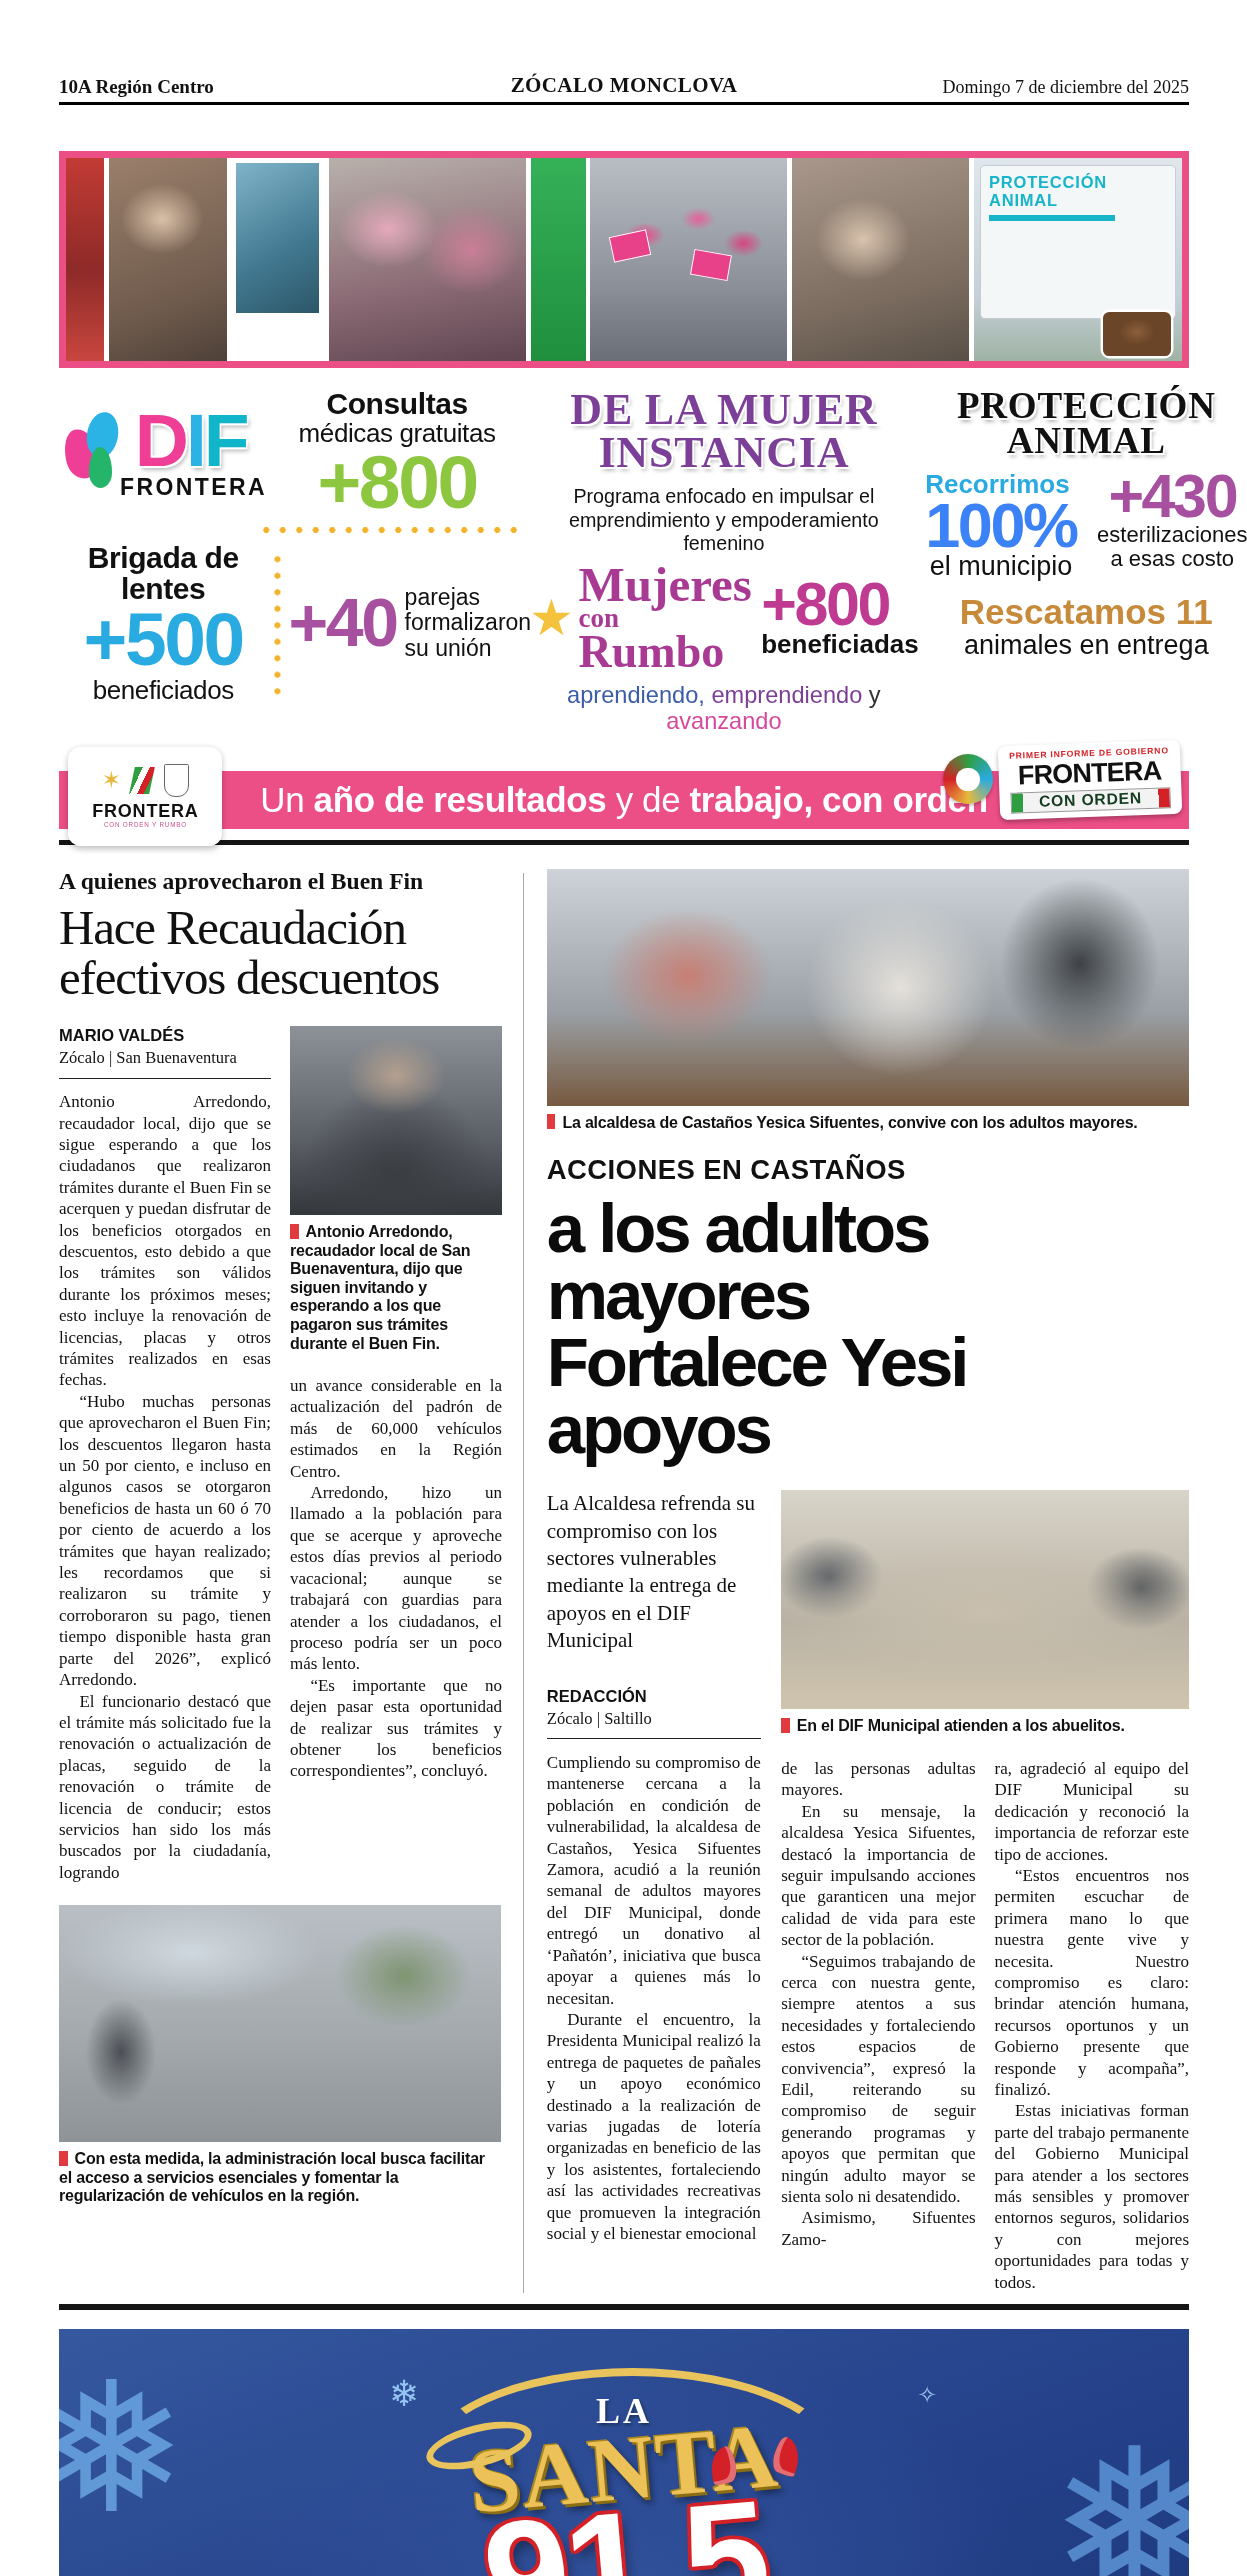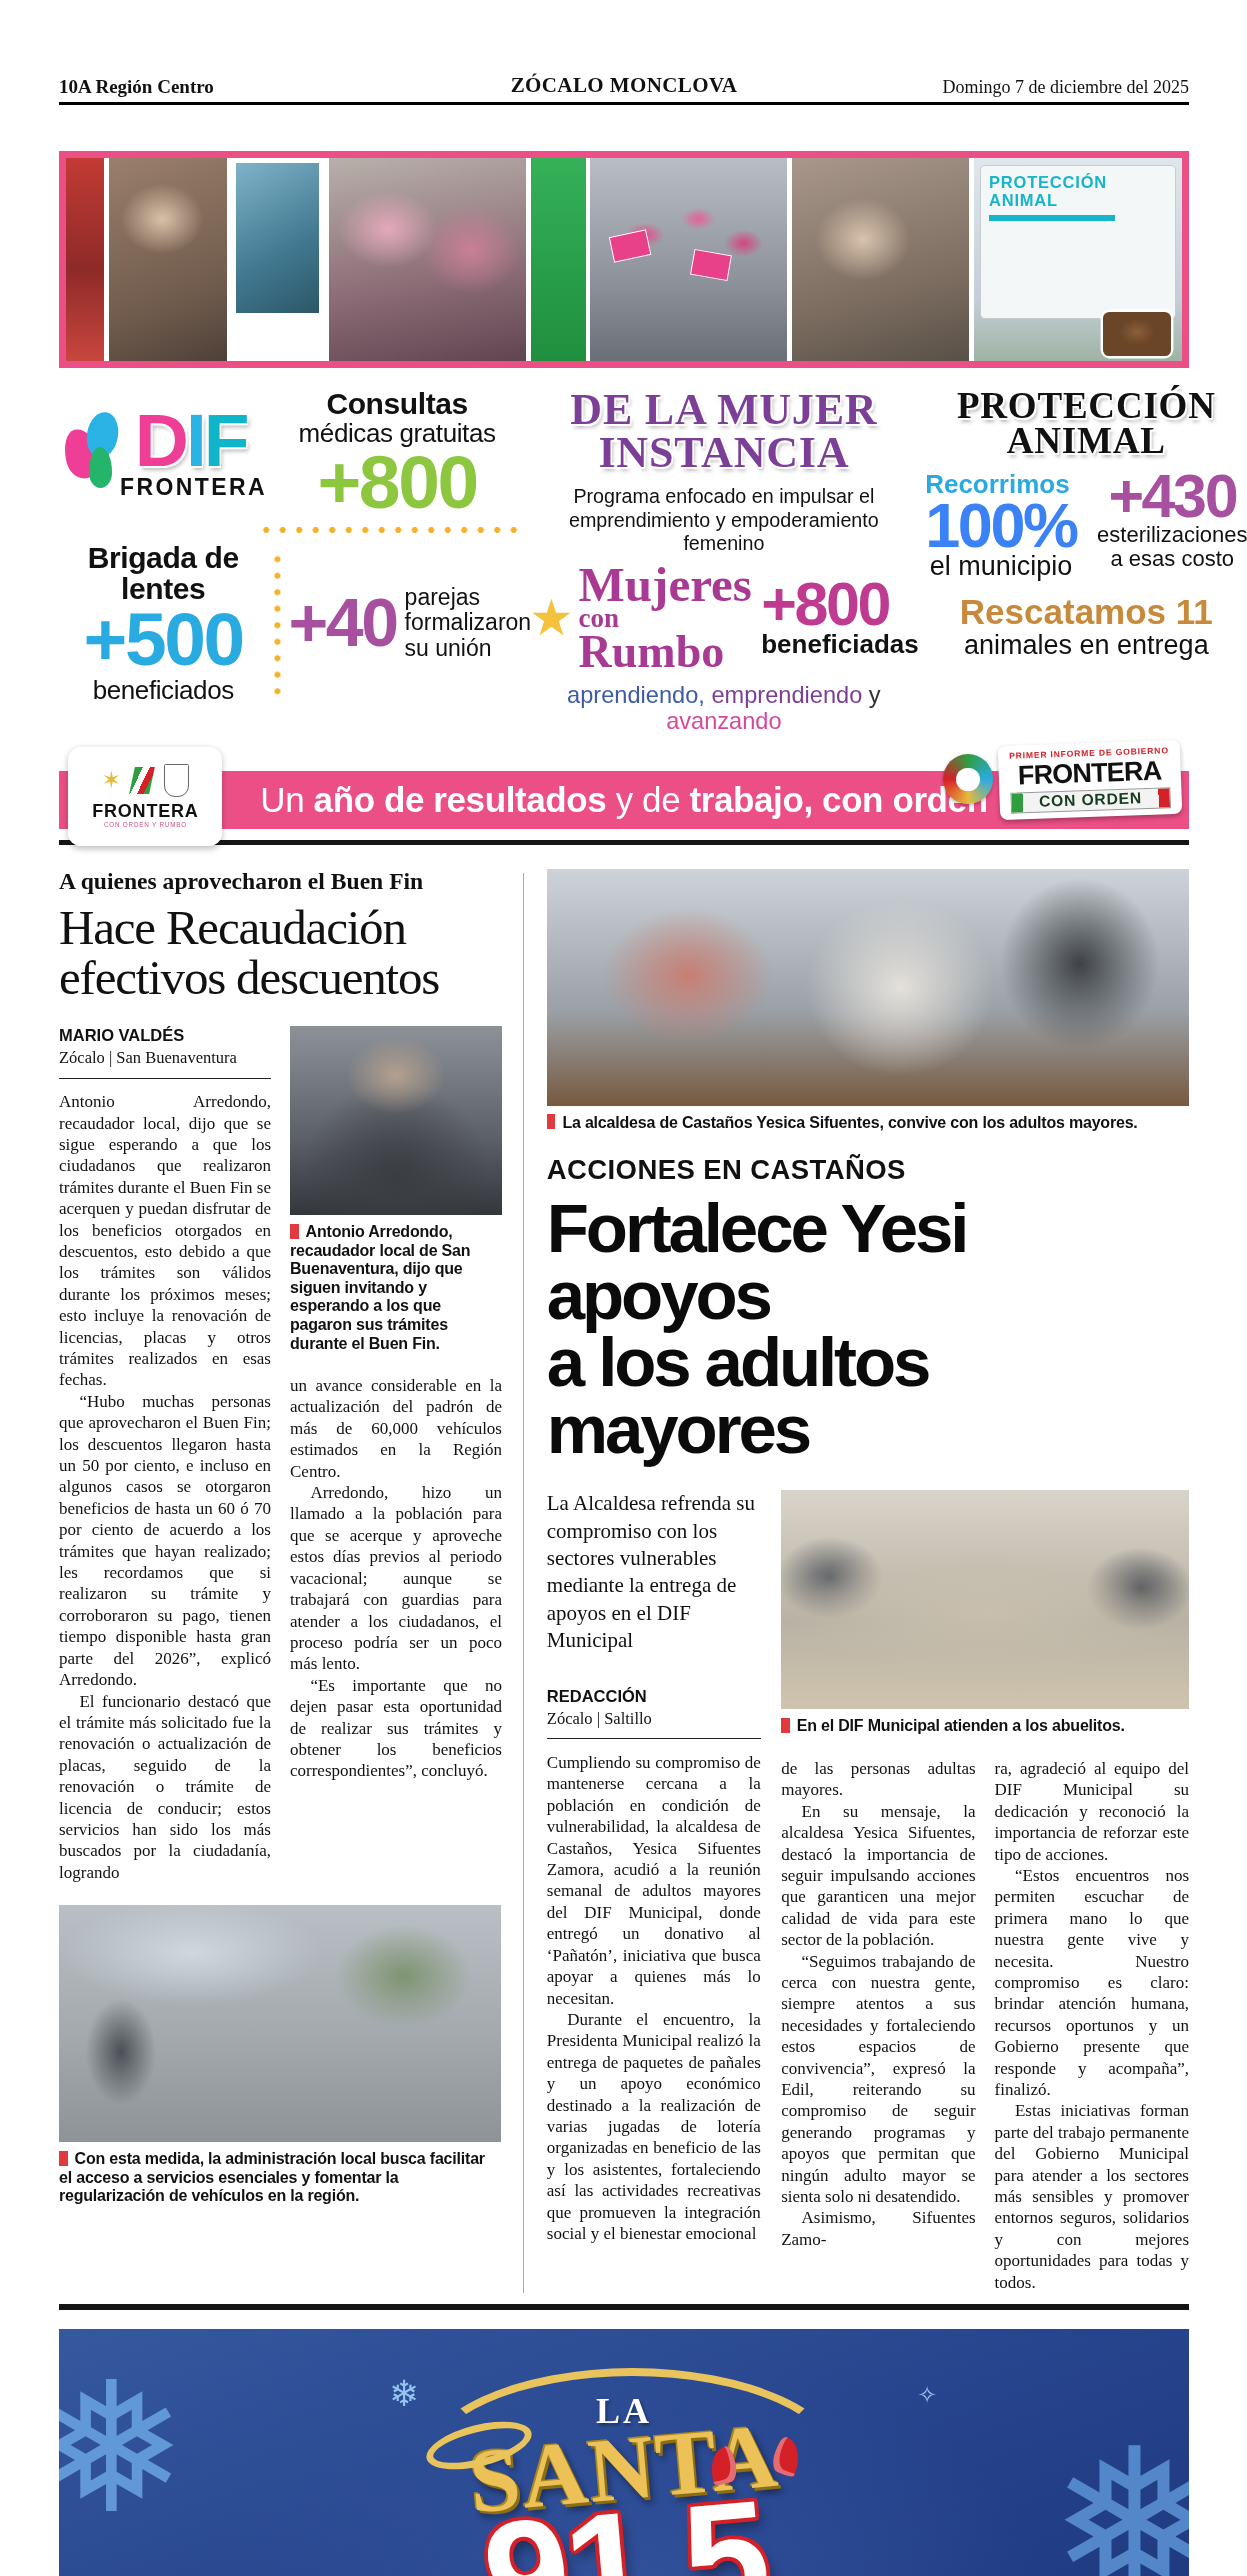--- a/index.html
+++ b/index.html
@@ -343,22 +343,22 @@
       <p class="caption"><span class="capb"></span><span>Con esta medida, la administración local busca facilitar el acceso a servicios esenciales y fomentar la regularización de vehículos en la región.</span></p>
     </article>
 
     <div class="divider"></div>
 
     <article class="art2">
       <div class="photo ph-a2a"></div>
       <p class="caption"><span class="capb"></span><span>La alcaldesa de Castaños Yesica Sifuentes, convive con los adultos mayores.</span></p>
       <div class="kicker2">ACCIONES EN CASTAÑOS</div>
       <h1 class="headline2" style="margin:12.6px 0 0;">
+        <span style="display:block;">a los adultos mayores</span>
         <span style="display:block;">Fortalece Yesi apoyos</span>
-        <span style="display:block;">a los adultos mayores</span>
       </h1>
       <div class="art2mid">
         <div class="deckcol">
           <div class="deck">La Alcaldesa refrenda su compromiso con los sectores vulnerables mediante la entrega de apoyos en el DIF Municipal</div>
           <div class="a2by">
             <div class="byname">REDACCIÓN</div>
             <div class="byplace">Zócalo | Saltillo</div>
           </div>
           <p class="bp bodyA">Cumpliendo su compromiso de mantenerse cercana a la población en condición de vulnerabilidad, la alcaldesa de Castaños, Yesica Sifuentes Zamora, acudió a la reunión semanal de adultos mayores del DIF Municipal, donde entregó un donativo al ‘Pañatón’, iniciativa que busca apoyar a quienes más lo necesitan.</p>
           <p class="bp bodyA ind">Durante el encuentro, la Presidenta Municipal realizó la entrega de paquetes de pañales y un apoyo económico destinado a la realización de varias jugadas de lotería organizadas en beneficio de las y los asistentes, fortaleciendo así las actividades recreativas que promueven la integración social y el bienestar emocional</p>

